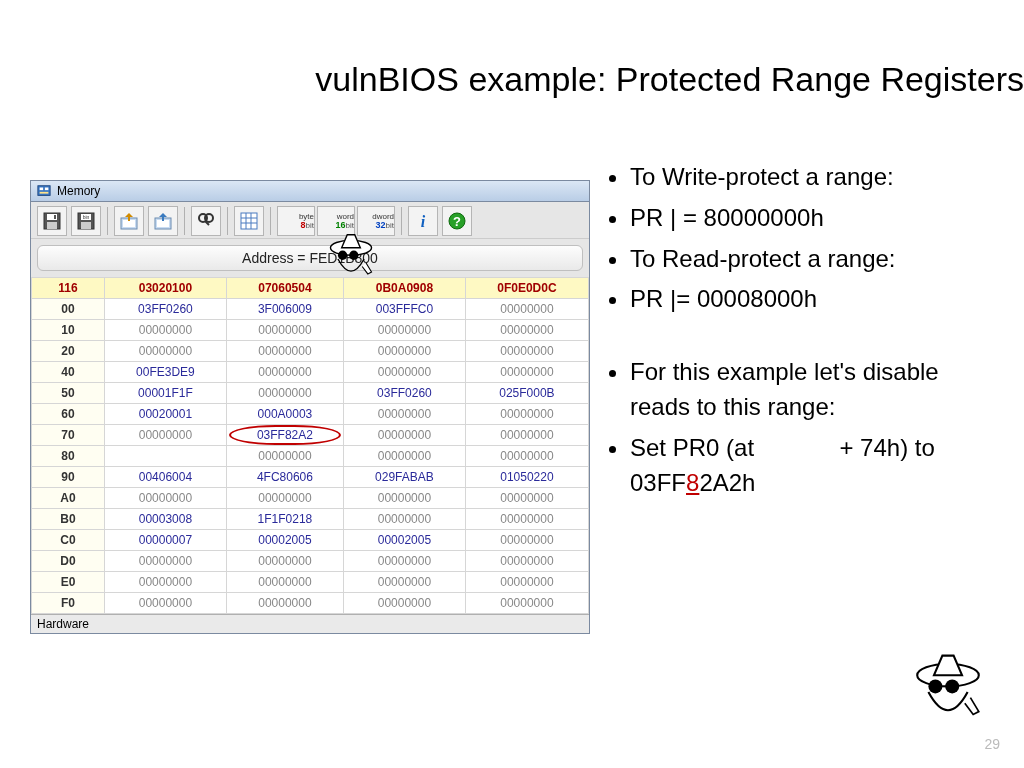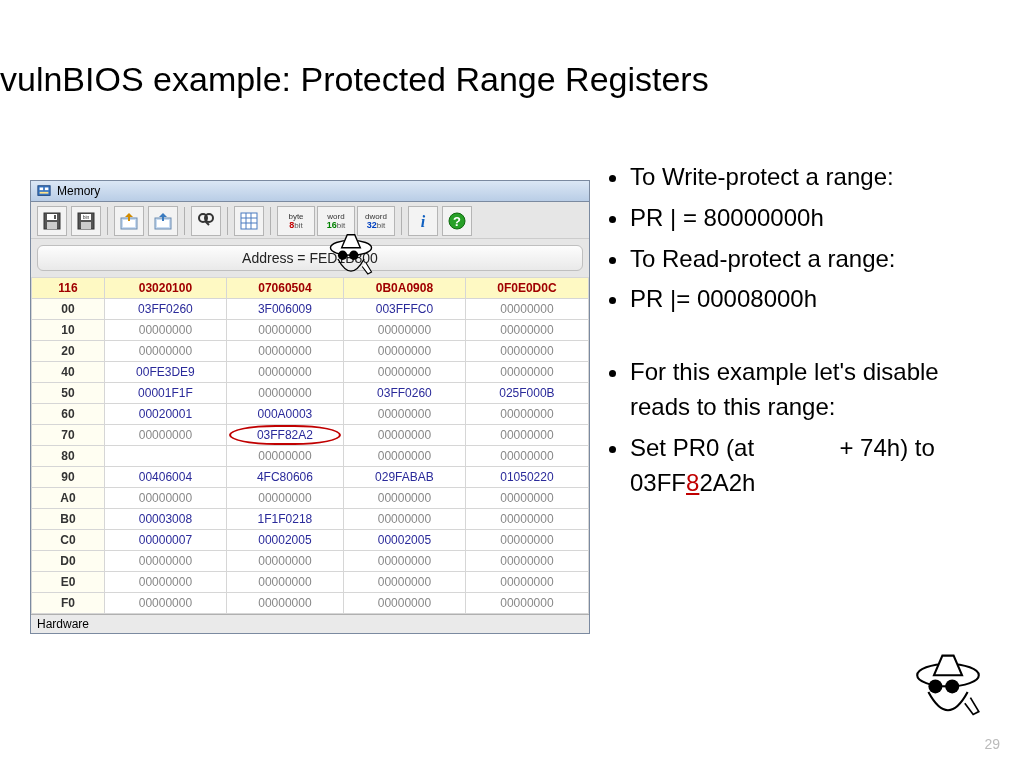--- a/index.html
+++ b/index.html
@@ -14,21 +14,21 @@
   .slide {
     width: 1024px;
     height: 768px;
     position: relative;
   }
   .title {
     position: absolute;
     top: 60px;
     left: 0;
     right: 0;
-    text-align: left;
+    text-align: right;
     font-size: 34px;
     font-weight: 400;
     color: #000;
   }
   .left {
     position: absolute;
     top: 180px;
     left: 30px;
     width: 560px;
   }
@@ -69,21 +69,21 @@
     position: relative;
   }
   .tbtn svg { width: 20px; height: 20px; }
   .tsep { width:1px; height:28px; background:#b0b0b0; margin:0 2px; }
   .sizebtn {
     width: 36px; height: 28px;
     background: #f3f3f3;
     border: 1px solid #b5b5b5;
     display: flex;
     flex-direction: column;
-    align-items: center;
+    align-items: flex-end;
     justify-content: center;
     font-size: 8px;
     line-height: 1;
   }
   .sizebtn .t1 { color:#333; }
   .sizebtn .t2 { font-size:9px; }
   .sizebtn .num { font-weight: bold; }
   .sizebtn .unit { font-size: 8px; }
   .addrwrap {
     background: #e6e6e6;

